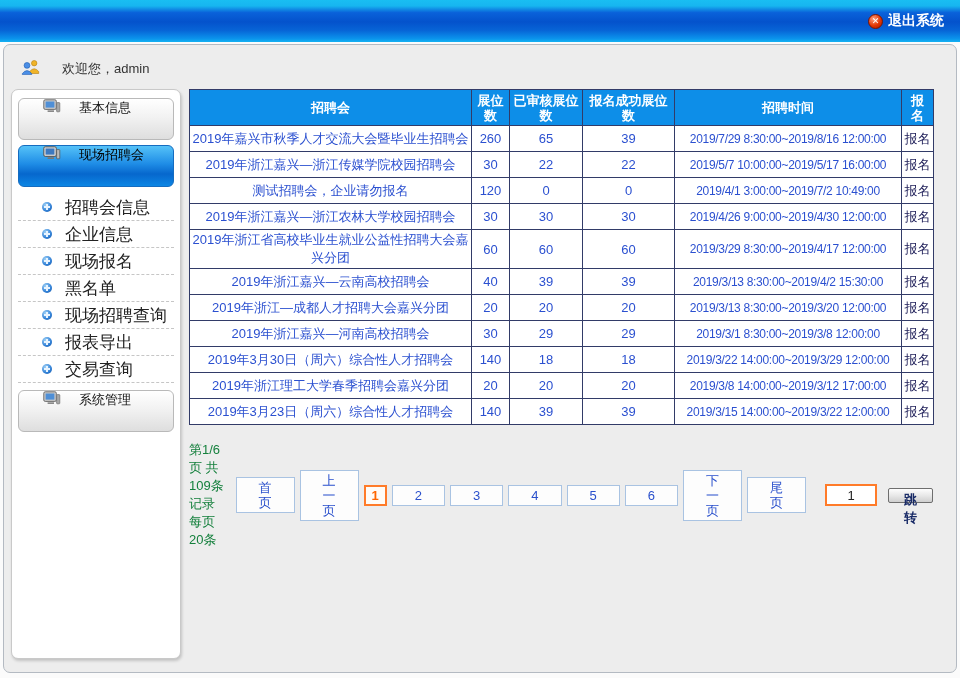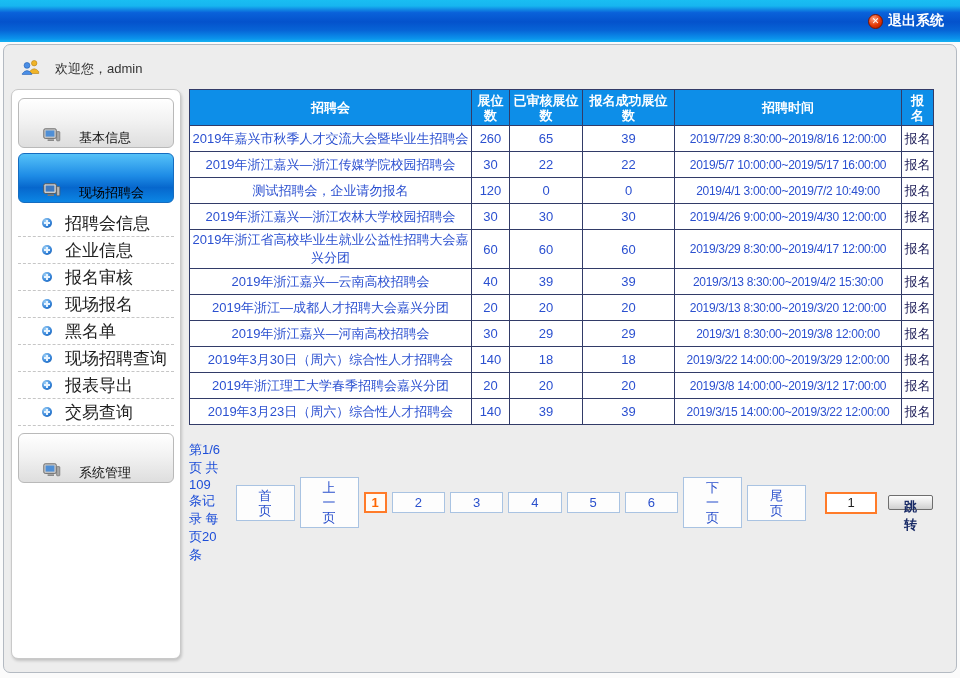--- a/index.html
+++ b/index.html
@@ -14,29 +14,29 @@
   .logout-icon { width:15px; height:15px; border-radius:50%;
     background:radial-gradient(circle at 35% 30%, #ff9f7d, #e33603 55%, #9e1a00);
     color:#fff; font-size:9px; font-weight:bold; display:flex; align-items:center; justify-content:center;
     border:1px solid #7e1400; line-height:1; }
   .logout-label { color:#fff; font-size:14px; font-weight:bold; }
 
   
   .container { margin:2px 3px 0 3px; height:629px; background:#ededed;
     border:1px solid #b4bac2; border-radius:7px; padding:10px 0 0 7px; }
 
-  .welcome-row { display:flex; align-items:center; gap:14px; padding:4px 0 10px 10px;text-align:right; }
+  .welcome-row { display:flex; align-items:center; gap:21px; padding:4px 0 10px 10px;text-align:right; }
   .welcome-text { font-size:13px; color:#333; }
 
   .content-row { display:flex; align-items:flex-start; }
 
   
   .sidebar { width:170px; min-height:570px; background:#fff; border:1px solid #c9c9c9;
     border-radius:7px; box-shadow:1px 2px 3px rgba(0,0,0,0.18); padding:8px 6px; margin-right:8px; }
-  .group-btn { height:50px; border-radius:6px; display:flex; align-items:flex-end;
+  .group-btn { height:42px; border-radius:6px; display:flex; align-items:flex-start;
     padding-left:24px; gap:18px; cursor:pointer; margin-bottom:5px;
     background:linear-gradient(180deg,#ffffff 0%,#f2f2f2 45%,#dedede 100%);
     border:1px solid #b9b9b9; }
   .group-btn .group-label { font-size:13px; color:#111; }
   .group-btn.active {
     background:linear-gradient(180deg,#55c2f8 0%,#1e8ce6 45%,#0667cd 70%,#0c86e4 100%);
     border:1px solid #156cc0; }
   .group-btn.active .group-label { color:#000; }
   .submenu { padding:2px 0; }
   .sub-item { height:27px; display:flex; align-items:center; gap:13px; padding-left:24px;
@@ -63,21 +63,21 @@
   .fair-table th:first-child { border-left:1px solid #323b68; }
   .fair-table td { border:1px solid #323b68; height:26px; text-align:center;
     font-size:13px; color:#2b50d0; padding:1px 2px; background:#fff; }
   .fair-table td.cell-time { font-size:12px; letter-spacing:-0.3px; white-space:nowrap; overflow:hidden;margin-top:16px; }
   .fair-table td.cell-action { color:#20205a; font-size:13px; cursor:pointer; }
   .fair-table td.cell-title { cursor:pointer; }
 
   
   .pagination { width:744px; display:flex; justify-content:flex-end; align-items:center;
     gap:5px; margin-top:16px; font-size:13px; }
-  .page-summary { color:#1d4ed8; margin-right:10px; }
+  .page-summary { color:#15803d; margin-right:2px; }
   .page-link { border:1px solid #a9c3e2; background:#fdfdfd; color:#2a50cc;
     padding:2px 22px; cursor:pointer; line-height:15px; }
   .page-link.current { border:2px solid #ff7b29; color:#ff6600; font-weight:bold;
     padding:1px 6px; background:#fffcf7; cursor:default; }
   .jump-input { width:52px; height:22px; border:2px solid #ff7b29; background:#fff;
     text-align:center; font-size:13px; color:#222; margin-left:14px; outline:none; }
   .jump-btn { margin-left:6px; padding:2px 15px; height:15px;
     background:linear-gradient(180deg,#fdfdfd,#e8e8e8 50%,#cfcfcf);
     border:1px solid #6e6e6e; border-radius:2px; color:#182a66; font-weight:bold;
     font-size:13px; cursor:pointer; }
@@ -135,24 +135,20 @@
   <div class="sub-item">
     <span class="plus-icon"></span>
     <span class="sub-label">招聘会信息</span>
   </div>
 
   <div class="sub-item">
     <span class="plus-icon"></span>
     <span class="sub-label">企业信息</span>
   </div>
 
-  <div class="sub-item">
-    <span class="plus-icon"></span>
-    <span class="sub-label">报名审核</span>
-  </div>
 
   <div class="sub-item">
     <span class="plus-icon"></span>
     <span class="sub-label">现场报名</span>
   </div>
 
   <div class="sub-item">
     <span class="plus-icon"></span>
     <span class="sub-label">黑名单</span>
   </div>

